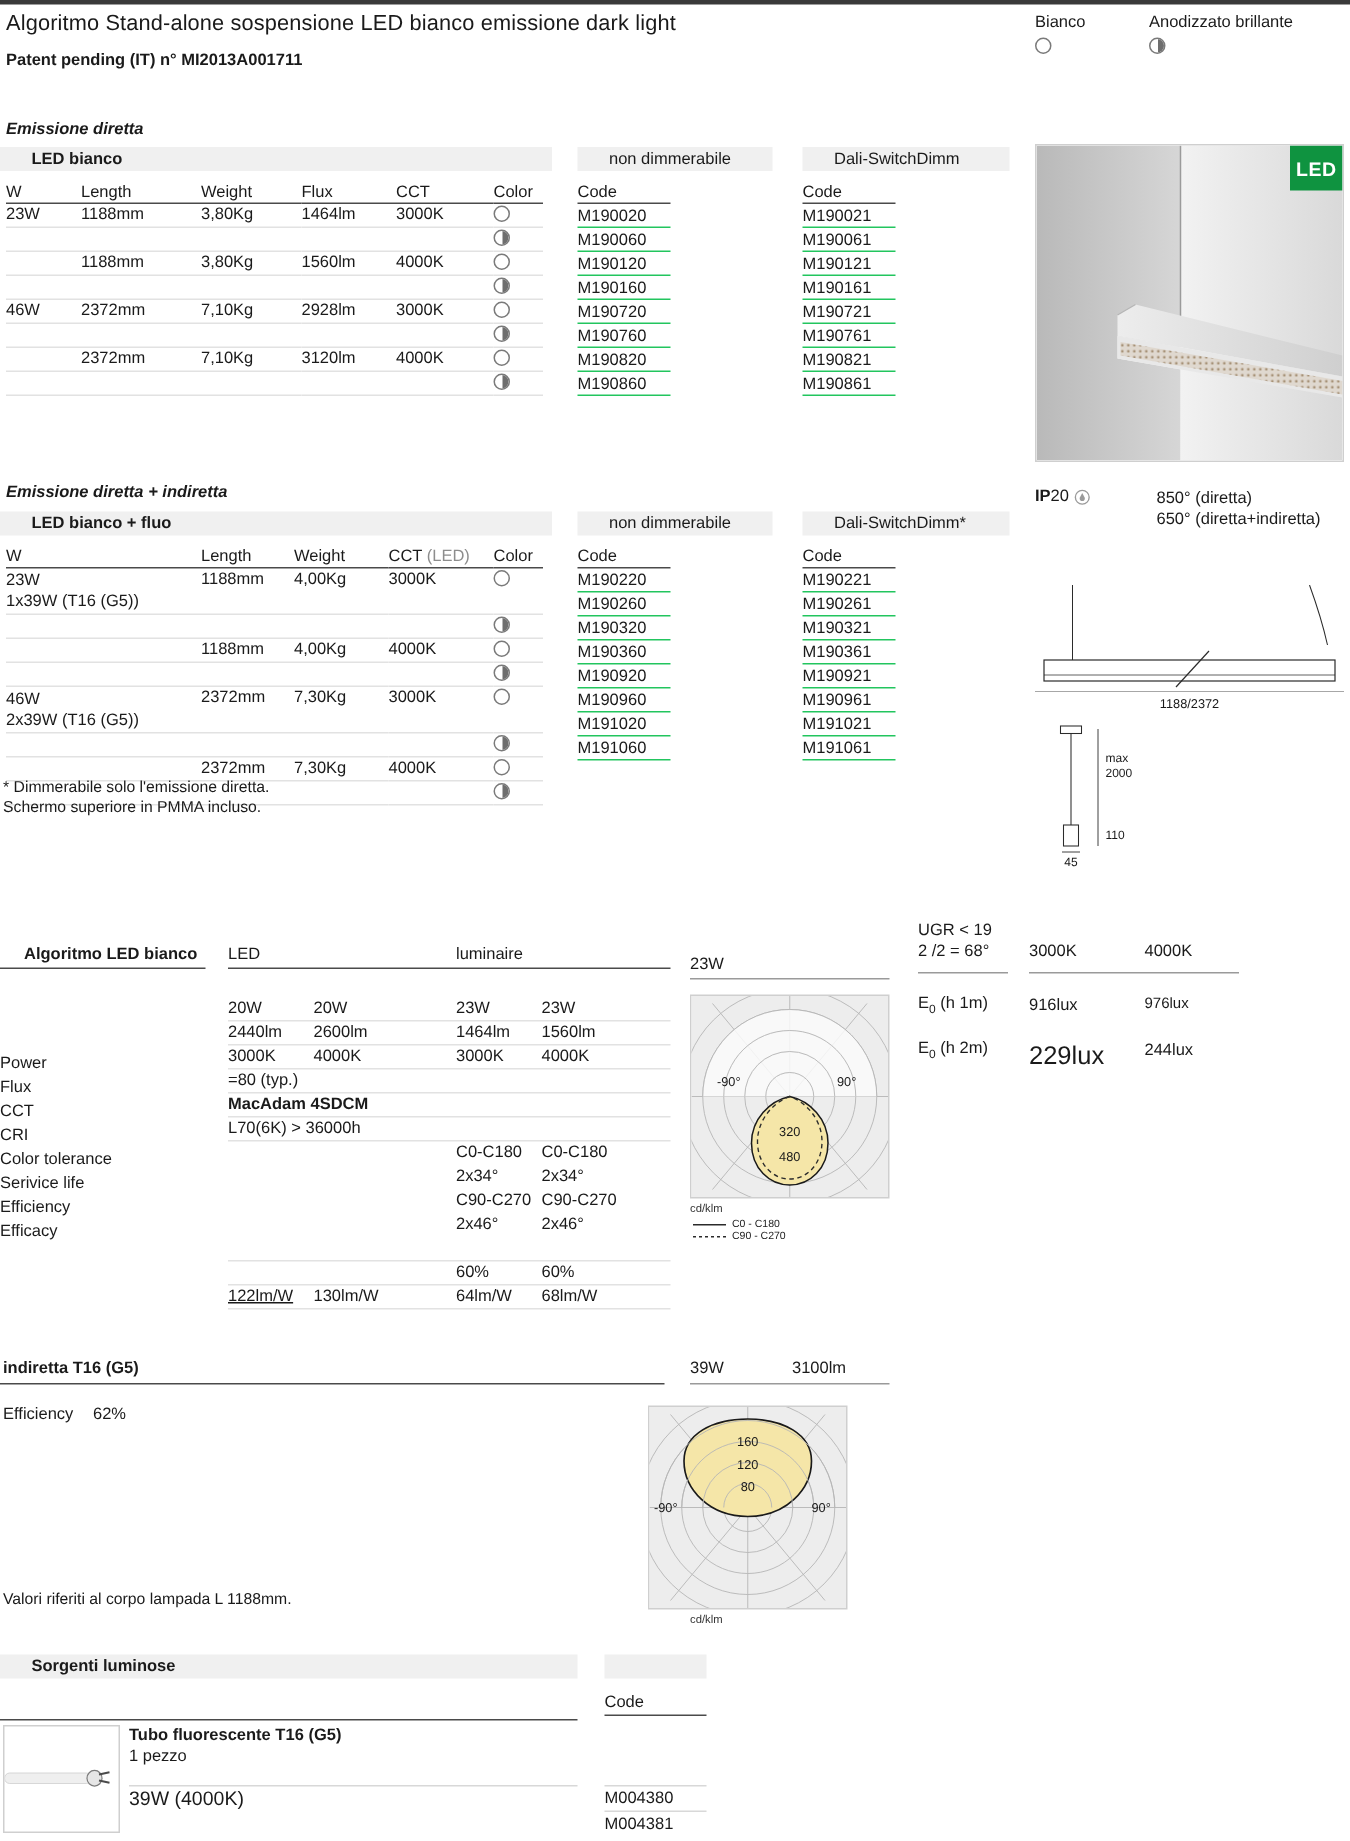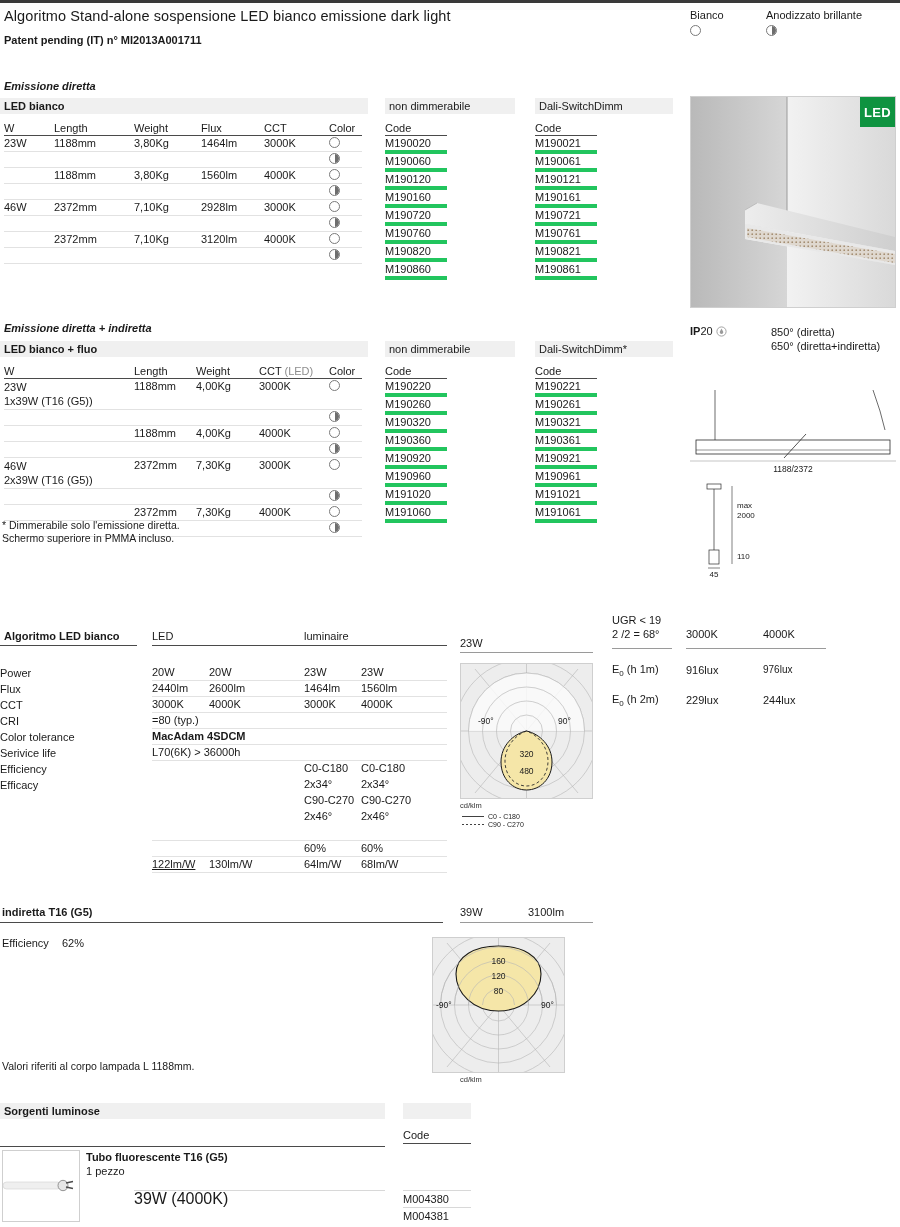--- a/index.html
+++ b/index.html
@@ -20,34 +20,34 @@
   #title { left:4px; top:8px; font-size:14.5px; letter-spacing:.1px; }
   #patent { left:4px; top:34px; font-size:11px; font-weight:bold; }
 
   
   .finish-label { font-size:11px; }
   .swatch { width:11px; height:11px; border-radius:50%; border:1px solid #7a7a7a; position:relative; overflow:hidden; background:#fff; }
   .swatch.half::after { content:""; position:absolute; right:0; top:0; width:50%; height:100%; background:#6e6e6e; }
 
   
   .secttl { font-size:11px; font-weight:bold;font-style:italic; }
-  .bandbar { height:16px; background:#f0f0f0; display:flex; align-items:center; padding-left:4px; font-size:11px; font-weight:bold; }
+  .bandbar { height:16px; background:#f0f0f0; display:flex; align-items:center; padding-left:21px; font-size:11px; font-weight:bold; }
   .bandbar.plain { font-weight:normal; }
 
   
   table.prod { border-collapse:collapse; font-size:11px; }
   table.prod th { font-weight:normal; text-align:left; padding:0 0 1px 0; border-bottom:1px solid #4a4a4a; vertical-align:bottom; font-size:11px; }
   table.prod td { padding:1px 0 1px 0; border-bottom:1px solid #e2e2e2; vertical-align:top; height:16px; }
   .cellcircle { width:11px; height:11px; border-radius:50%; border:1px solid #7a7a7a; position:relative; overflow:hidden; background:#fff; }
   .cellcircle.half::after { content:""; position:absolute; right:0; top:0; width:50%; height:100%; background:#6e6e6e; }
 
   
   table.codes { border-collapse:collapse; font-size:11px; }
   table.codes th { font-weight:normal; text-align:left; border-bottom:1px solid #4a4a4a; padding-bottom:1px; }
-  table.codes td { border-bottom:4px solid #22c55e; height:16px; padding:1px 0; white-space:nowrap;margin-left:48px; }
+  table.codes td { border-bottom:1px solid #22c55e; height:16px; padding:1px 0; white-space:nowrap;margin-left:48px; }
 
   
   #photo { left:690px; top:96px; width:206px; height:212px; border:1px solid #cfcfcf; overflow:hidden; background:#fff; }
   #ledbadge { position:absolute; right:0; top:0; width:35px; height:30px; background:#0f9340; color:#fff;
               font-size:13px; font-weight:bold; display:flex; align-items:center; justify-content:center; letter-spacing:.3px; }
 
   
   .chartbox { border:1px solid #cfcfcf; background:#fff; }
   .cdklm { font-size:7.5px; color:#333; }
   .legline { font-size:7px; color:#222; }
@@ -481,35 +481,35 @@
     <line x1="44" y1="6" x2="44" y2="84" stroke="#2b2b2b" stroke-width="0.6"></line>
     <text x="49" y="28" font-family="Liberation Sans, sans-serif" font-size="8" fill="#1a1a1a">max</text>
     <text x="49" y="38" font-family="Liberation Sans, sans-serif" font-size="8" fill="#1a1a1a">2000</text>
     <text x="49" y="79" font-family="Liberation Sans, sans-serif" font-size="8" fill="#1a1a1a">110</text>
     <line x1="20" y1="88" x2="32" y2="88" stroke="#2b2b2b" stroke-width="0.6"></line>
     <text x="26" y="97" font-family="Liberation Sans, sans-serif" font-size="8" fill="#1a1a1a" text-anchor="middle">45</text>
   </svg>
 </div>
 
 <div class="abs" style="left:0px; top:630px; width:145px;">
-  <div class="b" style="padding-left:4px; font-size:11px;">Algoritmo LED bianco</div>
+  <div class="b" style="padding-left:16px; font-size:11px;">Algoritmo LED bianco</div>
   <div class="rule-dark" style="margin-top:3px; width:137px; margin-left:0px;"></div>
 </div>
 <div class="abs" style="left:152px; top:630px; width:295px;">
   <div style="display:flex; font-size:11px;">
     <span style="width:152px;">LED</span>
     <span>luminaire</span>
   </div>
   <div class="rule-dark" style="margin-top:3px;"></div>
 </div>
 
 <div class="abs" style="left:0px; top:665px; width:447px;">
   <div id="spec-body" style="position:relative;">
       <div style="position: absolute; left: 0px; top: 0px; width: 137px;">
-        <div class="rowlbl" style="height: 16px; line-height: 16px;">Power</div>
+        <div class="rowlbl" style="height: 16px; line-height: 16px; margin-top: 36px;">Power</div>
         <div class="rowlbl" style="height: 16px; line-height: 16px;">Flux</div>
         <div class="rowlbl" style="height: 16px; line-height: 16px;">CCT</div>
         <div class="rowlbl" style="height: 16px; line-height: 16px;">CRI</div>
         <div class="rowlbl" style="height: 16px; line-height: 16px;">Color tolerance</div>
         <div class="rowlbl" style="height: 16px; line-height: 16px;">Serivice life</div>
         <div class="rowlbl" style="height: 16px; line-height: 16px;">Efficiency</div>
         <div class="rowlbl" style="height: 16px; line-height: 16px;">Efficacy</div>
       </div>
       <div style="position: absolute; left: 152px; top: 0px; width: 295px;">
         <div style="position: relative; height: 16px; border-bottom: 1px solid rgb(226, 226, 226);">
@@ -629,21 +629,21 @@
   <span>E</span><sub style="font-size:8px;">0</sub>
   <span>(h 1m)</span>
 </div>
 <div class="abs" style="left:686px; top:664px; font-size:11px;">916lux</div>
 <div class="abs" style="left:763px; top:664px; font-size:10px;text-align:center;">976lux</div>
 
 <div class="abs" style="left:612px; top:693px; font-size:11px;">
   <span>E</span><sub style="font-size:8px;">0</sub>
   <span>(h 2m)</span>
 </div>
-<div class="abs" style="left:686px; top:694px; font-size:11px;">229lux</div>
+<div class="abs" style="left:686px; top:694px; font-size:17px;">229lux</div>
 <div class="abs" style="left:763px; top:694px; font-size:11px;">244lux</div>
 
 <div class="abs" style="left:0px; top:906px; width:443px;">
   <div class="b" style="padding-left:2px; font-size:11px;">indiretta T16 (G5)</div>
   <div class="rule-dark" style="margin-top:4px;"></div>
 </div>
 <div class="abs" style="left:2px; top:937px; font-size:11px;">Efficiency</div>
 <div class="abs" style="left:62px; top:937px; font-size:11px;">62%</div>
 <div class="abs" style="left:2px; top:1060px; font-size:10.5px;">Valori riferiti al corpo lampada L 1188mm.</div>
 
@@ -705,21 +705,21 @@
   </svg>
 </div>
 
 <div class="abs" style="left:86px; top:1150px; font-size:11px; line-height:14px;">
   <div class="b">Tubo fluorescente T16 (G5)</div>
   <div>1 pezzo</div>
 </div>
 
 <div class="abs" style="left:86px; top:1190px; width:299px;">
   <div id="src-rows">
-      <div style="height: 17px; line-height: 16px; border-top: 1px solid rgb(216, 216, 216); font-size: 16px; margin-left: 48px;">39W (4000K)</div>
+      <div style="height: 17px; line-height: 16px; border-top: 1px solid rgb(216, 216, 216); font-size: 13px;">39W (4000K)</div>
     </div>
 </div>
 <div class="abs" style="left:403px; top:1190px; width:68px;">
   <div id="src-codes">
       <div style="height: 17px; line-height: 16px; border-top: 1px solid rgb(216, 216, 216); font-size: 11px;">M004380</div>
       <div style="height: 17px; line-height: 16px; border-top: 1px solid rgb(216, 216, 216); font-size: 11px;">M004381</div>
     </div>
 </div>
 
 </body></html>

